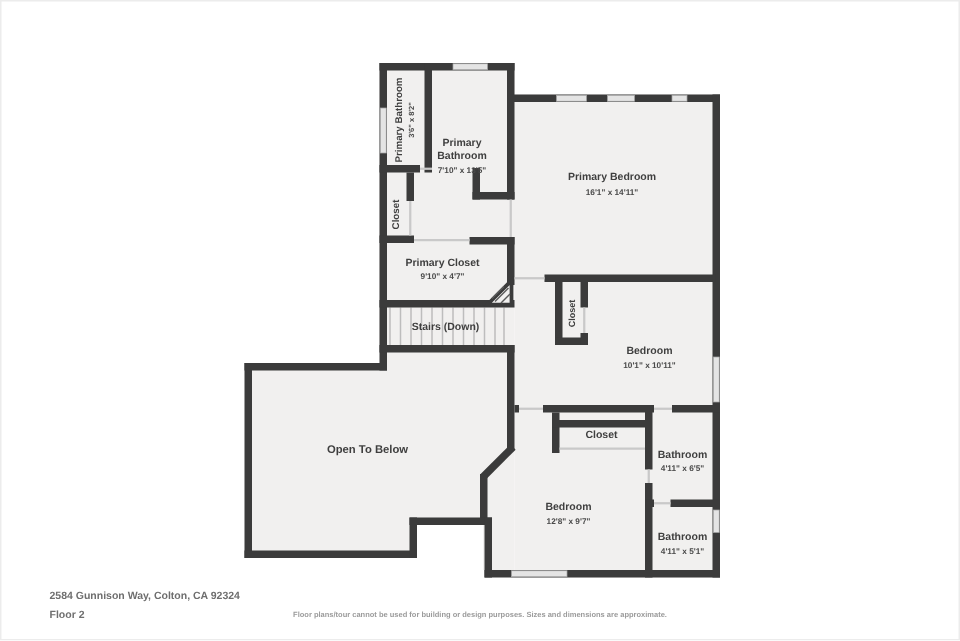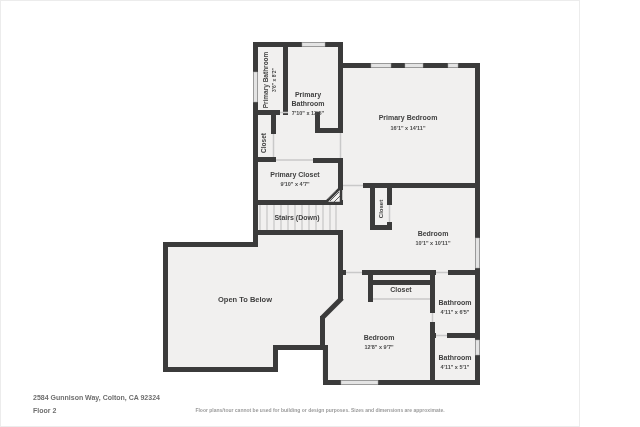--- a/index.html
+++ b/index.html
@@ -1,17 +1,17 @@
 <!DOCTYPE html>
 <html><head>
 <meta charset="utf-8">
 <style>
   html,body{margin:0;padding:0;background:#fff;}
   #stage{
-    position:relative;width:580px;height:427px;background:#ffffff;
+    position:relative;width:640px;height:427px;background:#ffffff;
     font-family:"Liberation Sans",sans-serif;overflow:hidden;
     box-shadow:inset 0 0 0 1px #ececec;
   }
   #plan-svg{position:absolute;left:0;top:0;}
   .room-name{font-size:7px;font-weight:bold;fill:#3f3f3f;text-anchor:middle;}
   .room-dims{font-size:5.5px;font-weight:bold;fill:#4a4a4a;text-anchor:middle;}
   .wall{fill:#3b3b3b;}
   .door{stroke:#c9c9c9;stroke-width:1.5;}
   .window{fill:#e4e4e4;stroke:#a5a5a5;stroke-width:0.5;}
   .tread{stroke:#bdbdbd;stroke-width:1;}

